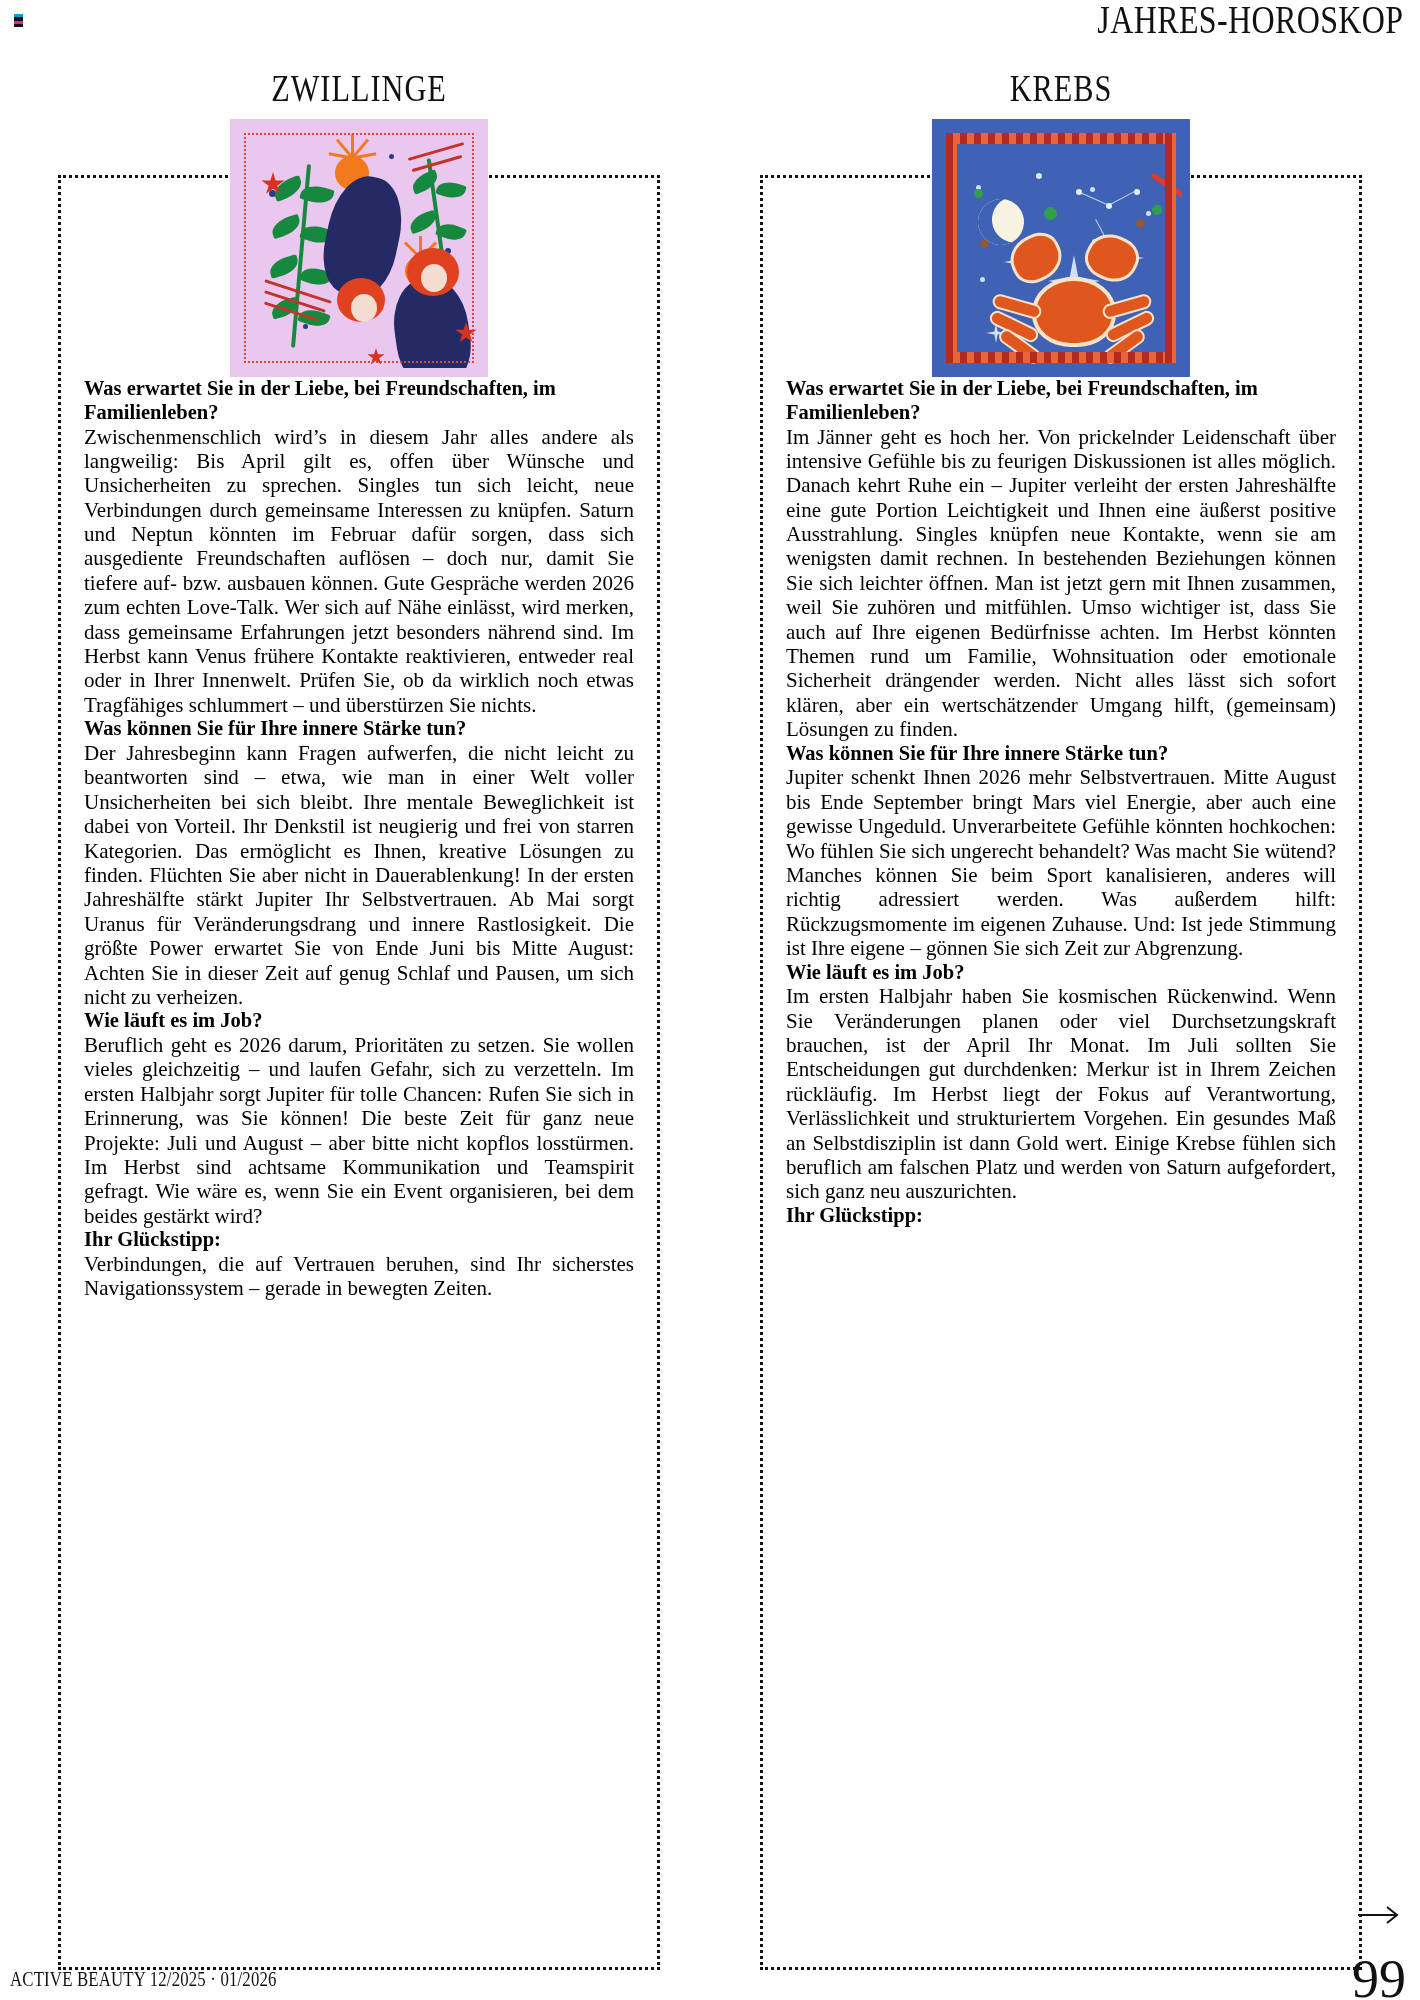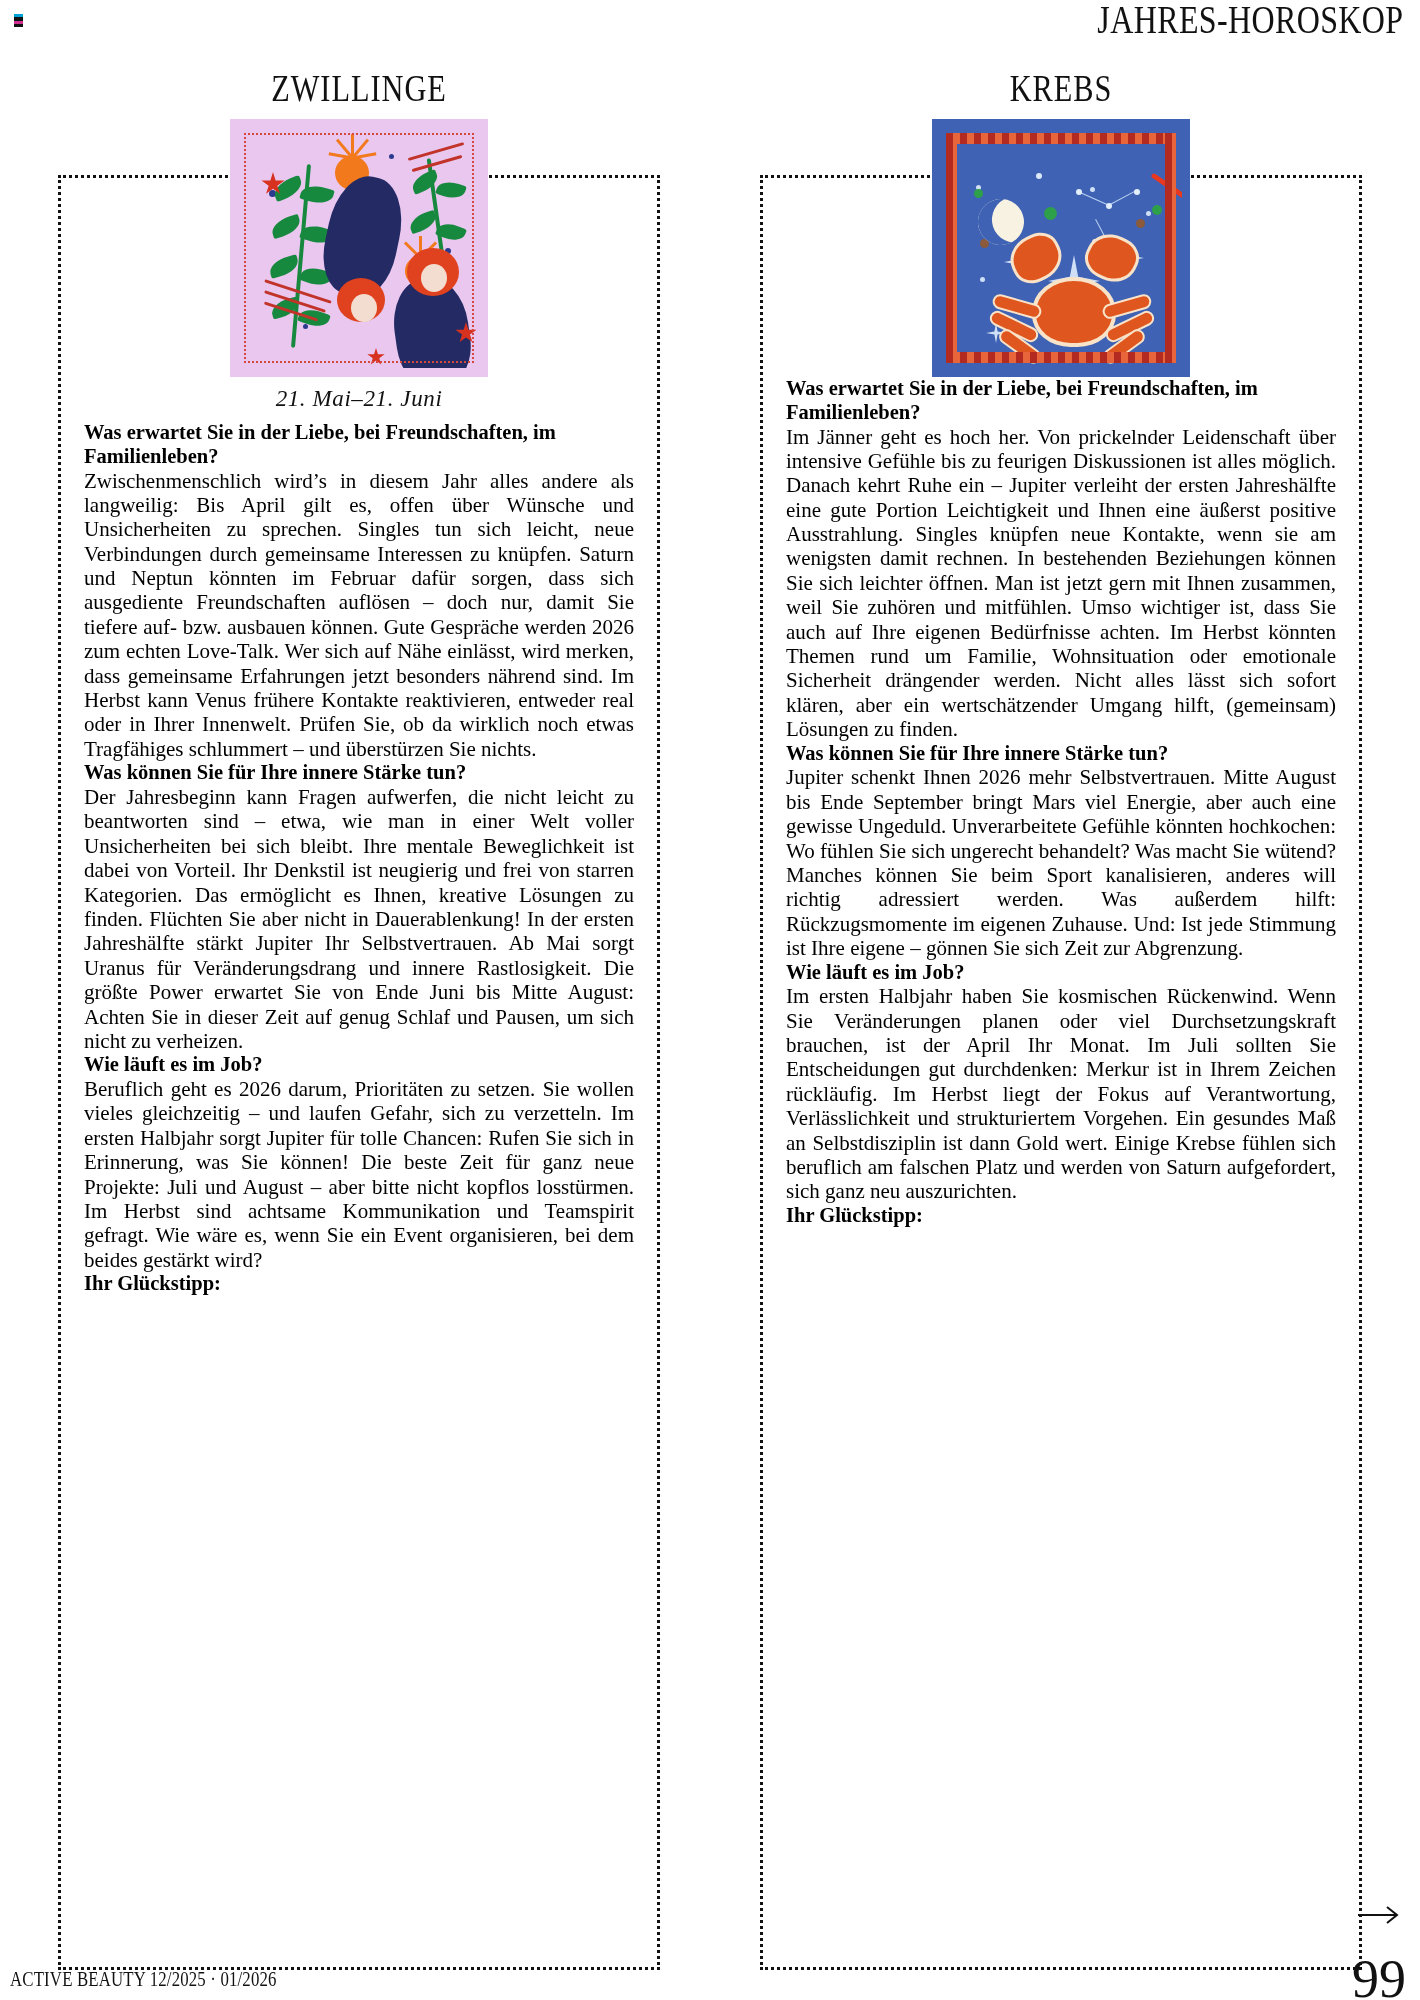--- a/index.html
+++ b/index.html
@@ -344,36 +344,36 @@
           <div class="g-streak" style="left:24px;top:182px;width:56px;transform:rotate(18deg);"></div>
           <div class="g-streak" style="left:168px;top:22px;width:58px;transform:rotate(-16deg);"></div>
           <div class="g-streak" style="left:172px;top:34px;width:52px;transform:rotate(-16deg);"></div>
 
           <div class="g-star" style="left:22px;top:44px;width:24px;height:24px;"></div>
           <div class="g-star" style="left:216px;top:194px;width:22px;height:22px;"></div>
           <div class="g-star" style="left:128px;top:220px;width:18px;height:18px;"></div>
         </div>
       </div>
 
-      <div class="date-line">21. Mai–21. Juni</div>
 
       <div>
         <p class="q">Was erwartet Sie in der Liebe, bei Freundschaften, im Familienleben?</p>
         <p class="p">Zwischenmenschlich wird’s in diesem Jahr alles andere als langweilig: Bis April gilt es, offen über Wünsche und Unsicherheiten zu sprechen. Singles tun sich leicht, neue Verbindungen durch gemeinsame Interessen zu knüpfen. Saturn und Neptun könnten im Februar dafür sorgen, dass sich ausgediente Freundschaften auflösen – doch nur, damit Sie tiefere auf- bzw. ausbauen können. Gute Gespräche werden 2026 zum echten Love-Talk. Wer sich auf Nähe einlässt, wird merken, dass gemeinsame Erfahrungen jetzt besonders nährend sind. Im Herbst kann Venus frühere Kontakte reaktivieren, entweder real oder in Ihrer Innenwelt. Prüfen Sie, ob da wirklich noch etwas Tragfähiges schlummert – und überstürzen Sie nichts.</p>
       </div>
       <div>
         <p class="q">Was können Sie für Ihre innere Stärke tun?</p>
         <p class="p">Der Jahresbeginn kann Fragen aufwerfen, die nicht leicht zu beantworten sind – etwa, wie man in einer Welt voller Unsicherheiten bei sich bleibt. Ihre mentale Beweglichkeit ist dabei von Vorteil. Ihr Denkstil ist neugierig und frei von starren Kategorien. Das ermöglicht es Ihnen, kreative Lösungen zu finden. Flüchten Sie aber nicht in Dauerablenkung! In der ersten Jahreshälfte stärkt Jupiter Ihr Selbstvertrauen. Ab Mai sorgt Uranus für Veränderungsdrang und innere Rastlosigkeit. Die größte Power erwartet Sie von Ende Juni bis Mitte August: Achten Sie in dieser Zeit auf genug Schlaf und Pausen, um sich nicht zu verheizen.</p>
       </div>
       <div>
         <p class="q">Wie läuft es im Job?</p>
         <p class="p">Beruflich geht es 2026 darum, Prioritäten zu setzen. Sie wollen vieles gleichzeitig – und laufen Gefahr, sich zu verzetteln. Im ersten Halbjahr sorgt Jupiter für tolle Chancen: Rufen Sie sich in Erinnerung, was Sie können! Die beste Zeit für ganz neue Projekte: Juli und August – aber bitte nicht kopflos losstürmen. Im Herbst sind achtsame Kommunikation und Teamspirit gefragt. Wie wäre es, wenn Sie ein Event organisieren, bei dem beides gestärkt wird?</p>
       </div>
       <div>
         <p class="q">Ihr Glückstipp:</p>
+        <p class="p">Verbindungen, die auf Vertrauen beruhen, sind Ihr sicherstes Navigationssystem – gerade in bewegten Zeiten.</p>
       </div>
     </div>
   </div>
 
   <div class="col col-right">
     <div class="sign-title">KREBS</div>
     <div class="frame"></div>
 
     <div class="col-inner">
       <div class="art-wrap">

